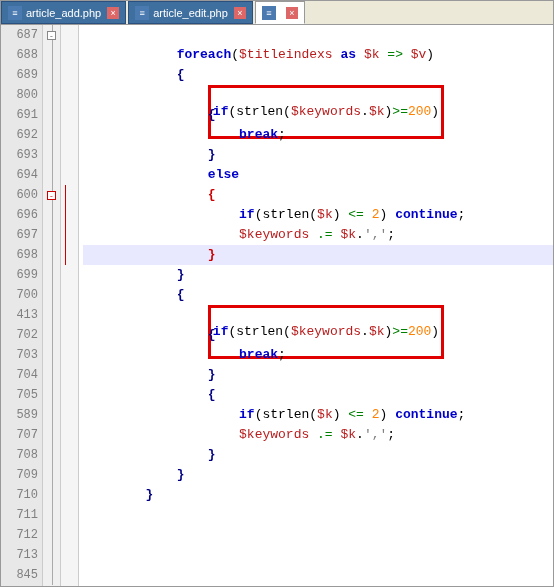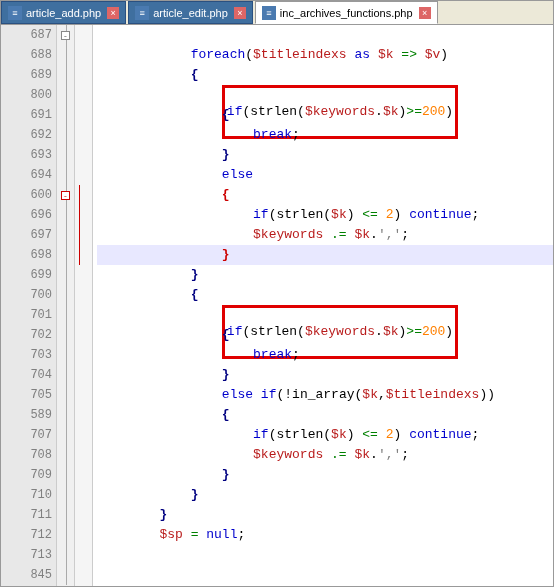--- a/index.html
+++ b/index.html
@@ -4,34 +4,34 @@
 <style>
 * { margin: 0; padding: 0; box-sizing: border-box; }
 body { font-family: "Courier New", monospace; font-size: 13px; background: #fff; width: 554px; height: 587px; overflow: hidden; border: 1px solid #999; }
 .tabs { display: flex; background: #ece9d8; border-bottom: 1px solid #999; height: 24px; }
 .tab { display: flex; align-items: center; padding: 2px 6px; background: #3f6f9f; color: #fff; font-family: Tahoma, sans-serif; font-size: 11px; margin-right: 2px; border: 1px solid #2a5080; }
 .tab.active { background: #ffffff; color: #000; border: 1px solid #999; border-bottom: 1px solid #fff; }
 .tab-icon { width: 14px; height: 14px; background: #4a7ab0; margin-right: 4px; display: inline-flex; align-items: center; justify-content: center; color: #fff; font-size: 9px; }
 .tab.active .tab-icon { background: #4a7ab0; }
 .tab-close { width: 12px; height: 12px; margin-left: 6px; background: #d66; color: #fff; font-size: 9px; display: inline-flex; align-items: center; justify-content: center; cursor: pointer; }
 .editor { display: flex; height: calc(100% - 24px); background: #fff; }
-.gutter { width: 56px; background: #e8e8e8; color: #808080; text-align: right; padding-right: 4px; font-size: 12px; border-right: 1px solid #ccc; user-select: none; }
+.gutter { width: 42px; background: #e8e8e8; color: #808080; text-align: right; padding-right: 4px; font-size: 12px; border-right: 1px solid #ccc; user-select: none; }
 .gutter-line { height: 20px; line-height: 20px; }
 .fold-col { width: 18px; background: #f0f0f0; border-right: 1px solid #ccc; }
 .fold-line { height: 20px; display: flex; align-items: center; justify-content: center; position: relative; }
 .fold-line::before { content: ''; position: absolute; top: 0; bottom: 0; left: 50%; width: 1px; background: #aaa; }
 .fold-box { width: 9px; height: 9px; border: 1px solid #888; background: #fff; font-size: 8px; line-height: 7px; text-align: center; z-index: 1; color: #555; }
 .fold-box.red { border-color: #c00; color: #c00; }
 .margin-col { width: 18px; background: #f5f5f5; border-right: 1px solid #ccc; }
 .margin-line { height: 20px; position: relative; }
 .margin-line.guide::before { content: ''; position: absolute; top: 0; bottom: 0; left: 4px; width: 1px; background: #c00; }
 .code { flex: 1; padding-left: 4px; }
 .code-line { height: 20px; line-height: 20px; white-space: pre; position: relative; }
 .code-line.highlight { background: #e8e8ff; }
-.kw { color: #0000cc; font-weight: normal; }
+.kw { color: #0000cc; font-weight: bold; }
 .var { color: #b91c1c; }
 .fn { color: #000; }
 .num { color: #ff8000; }
 .str { color: #808080; }
 .op { color: #008000; }
 .brace { color: #000080; font-weight: bold; }
 .brace-red { color: #c00; font-weight: bold; }
 .redbox { border: 3px solid #e00000; padding: 16px 2px; display: inline-block; line-height: 16px; }
 </style>
 </head>
@@ -43,42 +43,41 @@
     <span>article_add.php</span>
     <span class="tab-close">×</span>
   </div>
   <div class="tab">
     <span class="tab-icon">≡</span>
     <span>article_edit.php</span>
     <span class="tab-close">×</span>
   </div>
   <div class="tab active">
     <span class="tab-icon">≡</span>
-    <span>inc_archives_functions.php</span>
     <span class="tab-close">×</span>
   </div>
 </div>
 
 <div class="editor">
   <div class="gutter" id="gutter">
       <div class="gutter-line">687</div>
       <div class="gutter-line">688</div>
       <div class="gutter-line">689</div>
       <div class="gutter-line">800</div>
       <div class="gutter-line">691</div>
       <div class="gutter-line">692</div>
       <div class="gutter-line">693</div>
       <div class="gutter-line">694</div>
       <div class="gutter-line">600</div>
       <div class="gutter-line">696</div>
       <div class="gutter-line">697</div>
       <div class="gutter-line">698</div>
       <div class="gutter-line">699</div>
       <div class="gutter-line">700</div>
-      <div class="gutter-line">701</div>
+      <div class="gutter-line">413</div>
       <div class="gutter-line">702</div>
       <div class="gutter-line">703</div>
       <div class="gutter-line">704</div>
       <div class="gutter-line">705</div>
       <div class="gutter-line">589</div>
       <div class="gutter-line">707</div>
       <div class="gutter-line">708</div>
       <div class="gutter-line">709</div>
       <div class="gutter-line">710</div>
       <div class="gutter-line">711</div>
@@ -162,23 +161,21 @@
     <div class="code-line">                <span class="brace-red">{</span></div>
     <div class="code-line">                    <span class="kw">if</span>(<span class="fn">strlen</span>(<span class="var">$k</span>) <span class="op">&lt;=</span> <span class="num">2</span>) <span class="kw">continue</span><span>;</span></div>
     <div class="code-line">                    <span class="var">$keywords</span> <span class="op">.=</span> <span class="var">$k</span><span>.</span><span class="str">','</span><span>;</span></div>
     <div class="code-line highlight">                <span class="brace-red">}</span></div>
     <div class="code-line">            <span class="brace">}</span></div>
     <div class="code-line">            <span class="brace">{</span></div>
     <div class="code-line">                <span class="redbox"><span class="kw">if</span>(<span class="fn">strlen</span>(<span class="var">$keywords</span><span>.</span><span class="var">$k</span>)<span class="op">&gt;=</span><span class="num">200</span>)</span></div>
     <div class="code-line">                <span class="brace">{</span></div>
     <div class="code-line">                    <span class="kw">break</span><span>;</span></div>
     <div class="code-line">                <span class="brace">}</span></div>
-    <div class="code-line">                <span class="kw">else</span> <span class="kw">if</span>(<span>!</span><span class="fn">in_array</span>(<span class="var">$k</span><span>,</span><span class="var">$titleindexs</span>))</div>
     <div class="code-line">                <span class="brace">{</span></div>
     <div class="code-line">                    <span class="kw">if</span>(<span class="fn">strlen</span>(<span class="var">$k</span>) <span class="op">&lt;=</span> <span class="num">2</span>) <span class="kw">continue</span><span>;</span></div>
     <div class="code-line">                    <span class="var">$keywords</span> <span class="op">.=</span> <span class="var">$k</span><span>.</span><span class="str">','</span><span>;</span></div>
     <div class="code-line">                <span class="brace">}</span></div>
     <div class="code-line">            <span class="brace">}</span></div>
     <div class="code-line">        <span class="brace">}</span></div>
-    <div class="code-line">        <span class="var">$sp</span> <span class="op">=</span> <span class="kw">null</span><span>;</span></div>
     <div class="code-line"></div>
   </div>
 </div>
 
 </body></html>

